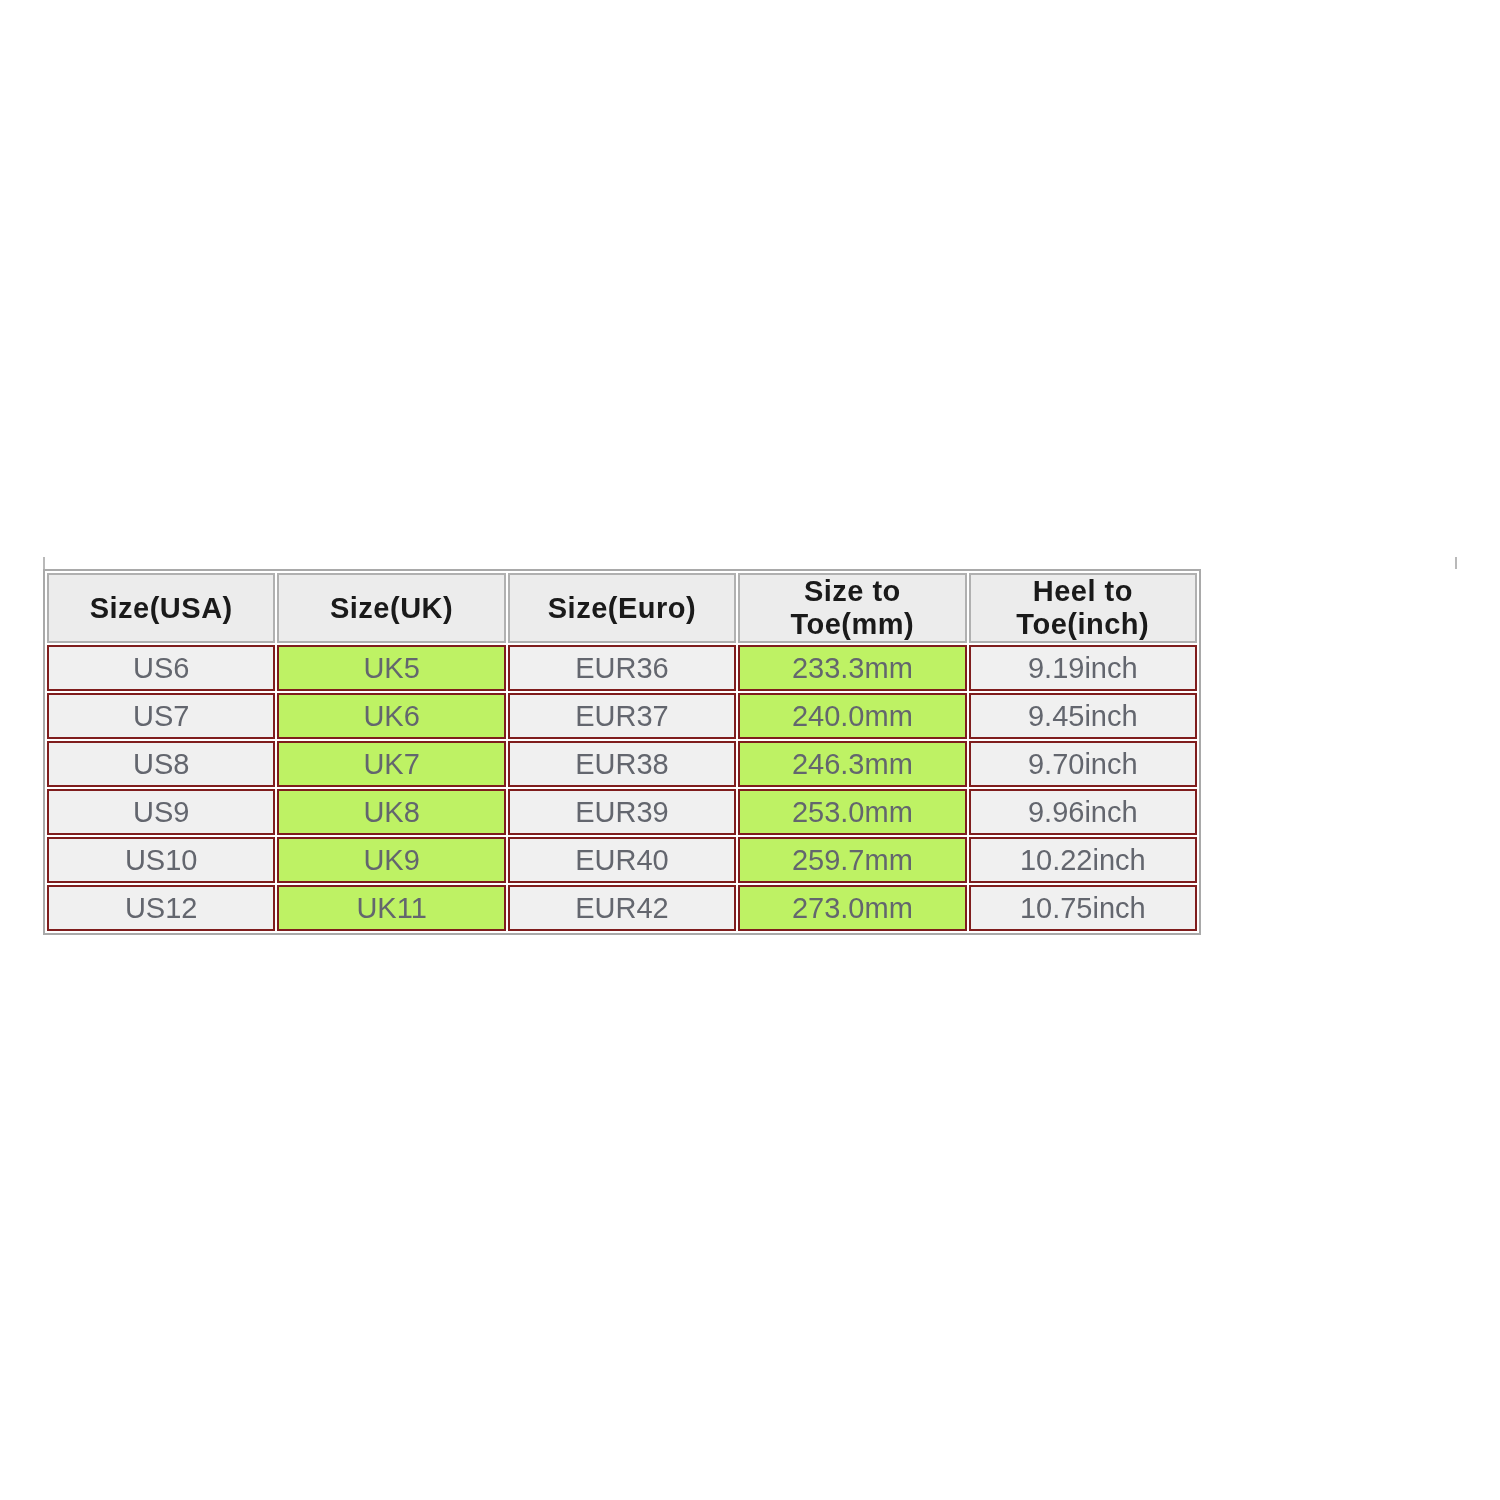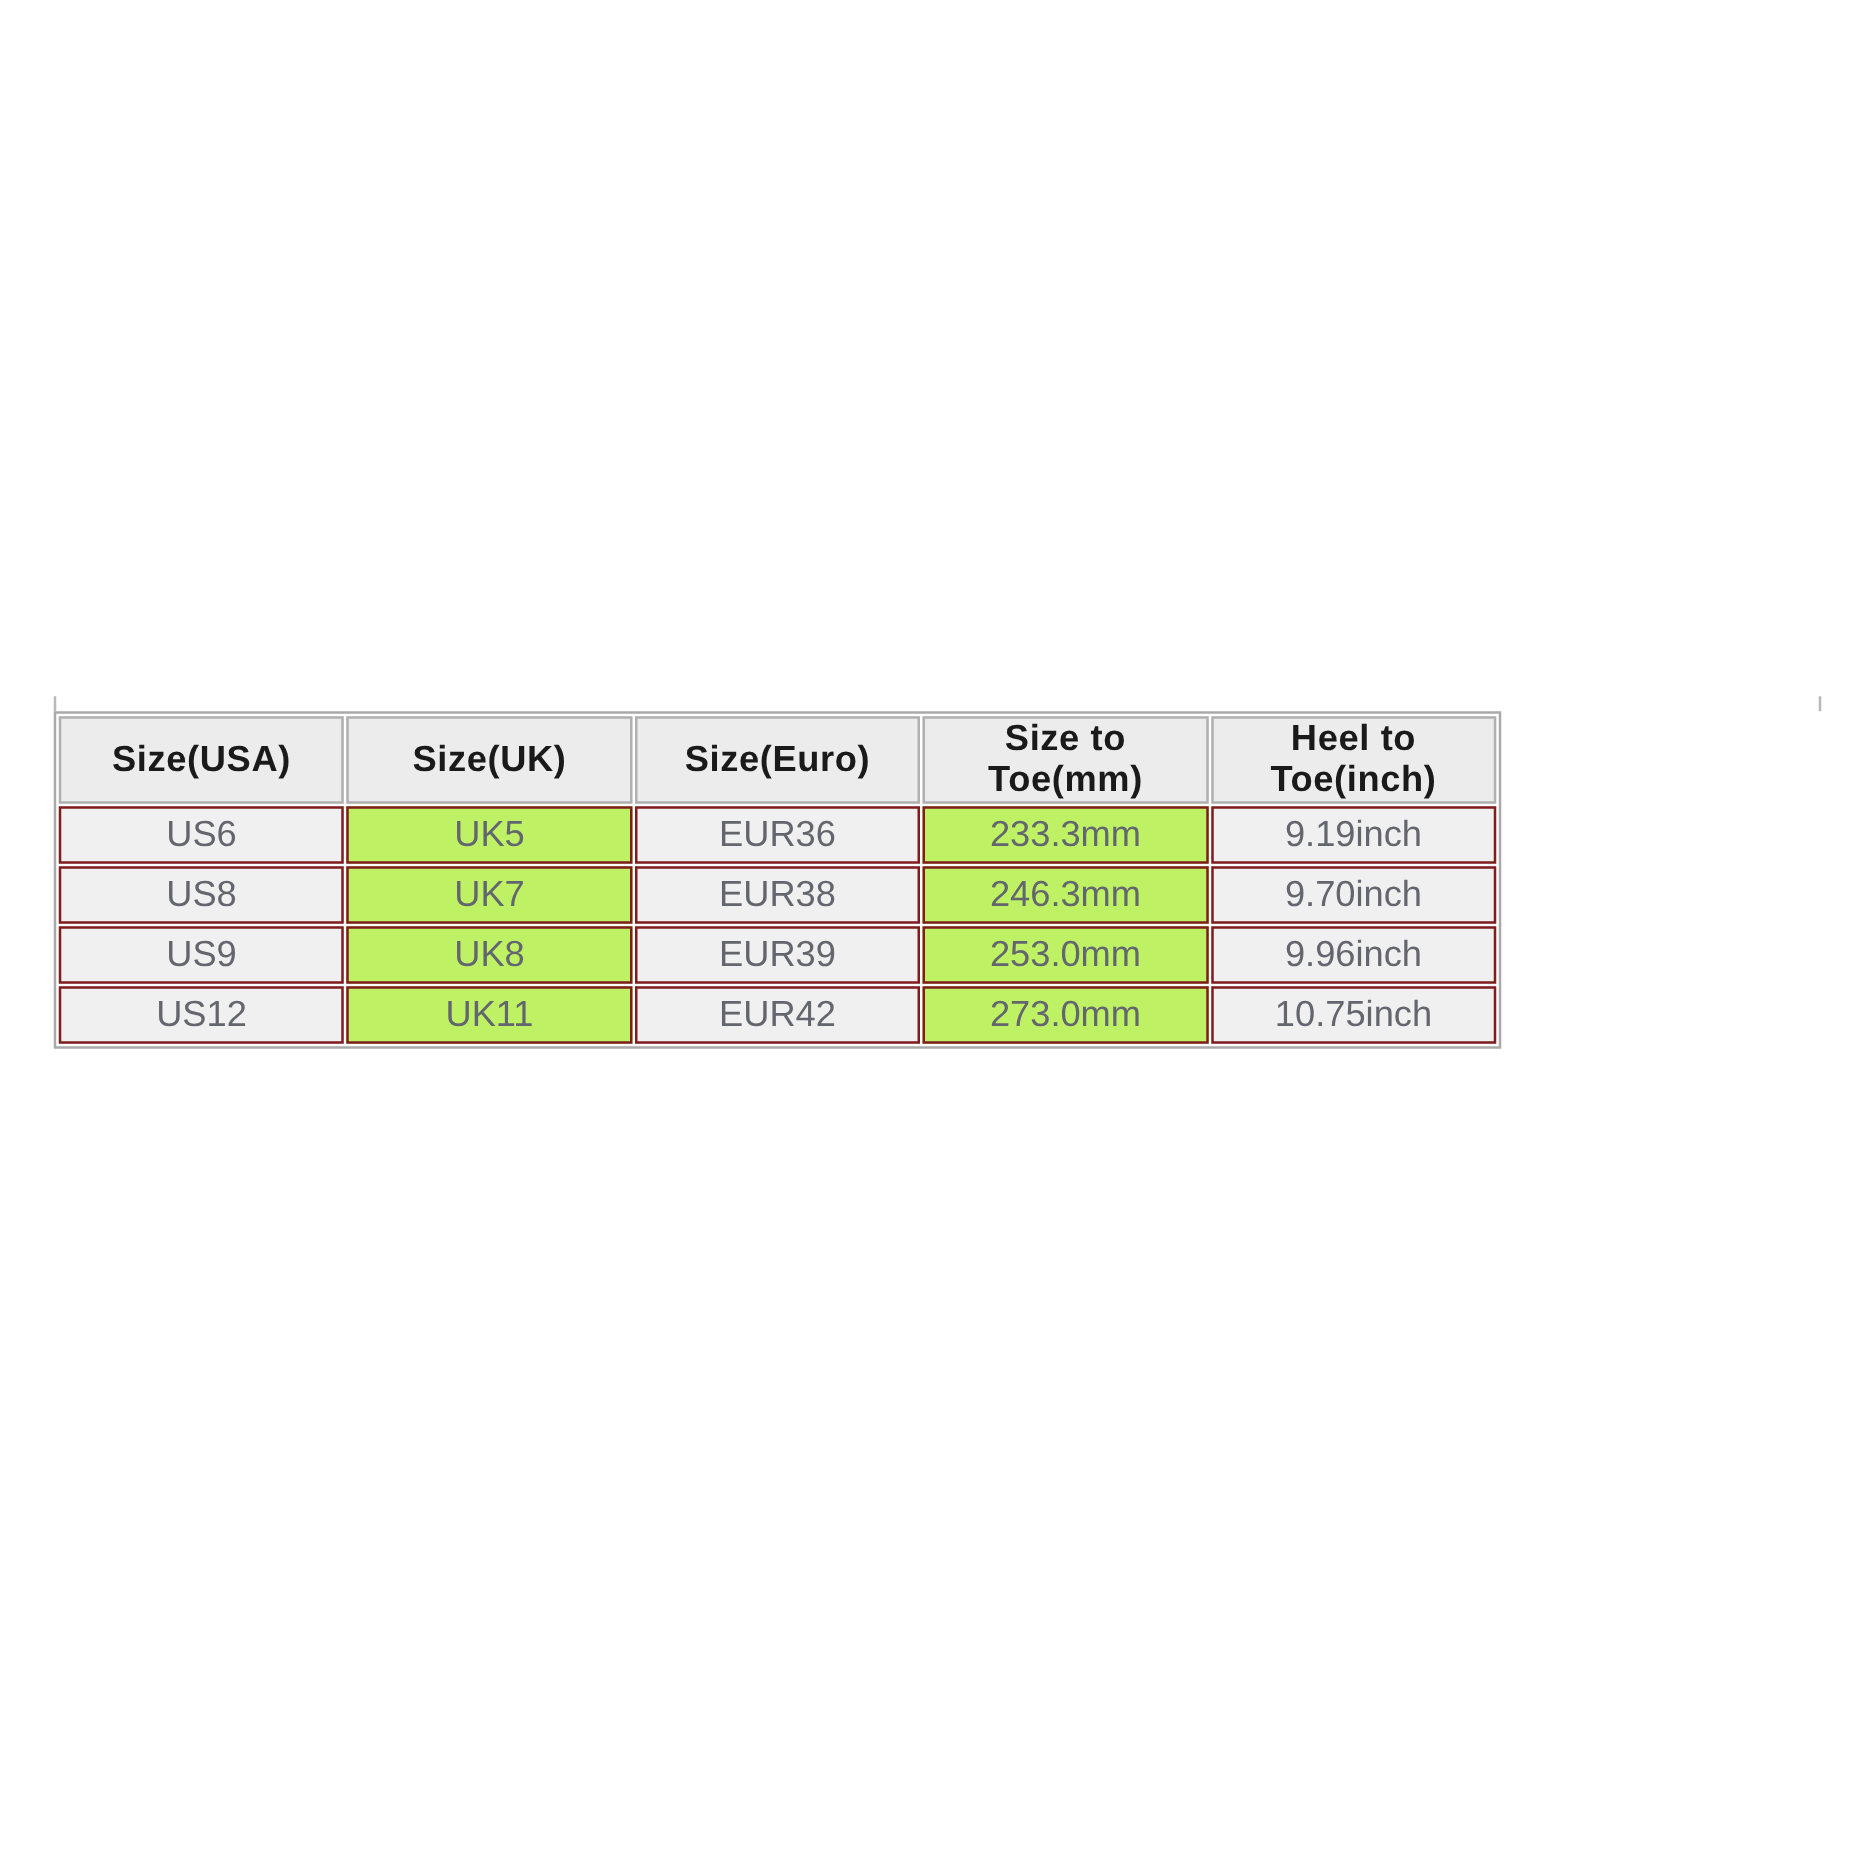--- a/index.html
+++ b/index.html
@@ -79,34 +79,48 @@
       </thead>
       <tbody>
         <tr>
           <td class="shade">US6</td>
           <td class="plain">UK5</td>
           <td class="shade">EUR36</td>
           <td class="plain">233.3mm</td>
           <td class="shade">9.19inch</td>
         </tr>
         <tr>
+          <td class="shade">US7</td>
+          <td class="plain">UK6</td>
+          <td class="shade">EUR37</td>
+          <td class="plain">240.0mm</td>
+          <td class="shade">9.45inch</td>
+        </tr>
+        <tr>
           <td class="shade">US8</td>
           <td class="plain">UK7</td>
           <td class="shade">EUR38</td>
           <td class="plain">246.3mm</td>
           <td class="shade">9.70inch</td>
         </tr>
         <tr>
           <td class="shade">US9</td>
           <td class="plain">UK8</td>
           <td class="shade">EUR39</td>
           <td class="plain">253.0mm</td>
           <td class="shade">9.96inch</td>
         </tr>
         <tr>
+          <td class="shade">US10</td>
+          <td class="plain">UK9</td>
+          <td class="shade">EUR40</td>
+          <td class="plain">259.7mm</td>
+          <td class="shade">10.22inch</td>
+        </tr>
+        <tr>
           <td class="shade">US12</td>
           <td class="plain">UK11</td>
           <td class="shade">EUR42</td>
           <td class="plain">273.0mm</td>
           <td class="shade">10.75inch</td>
         </tr>
       </tbody>
     </table>
   </div>
 </div>

